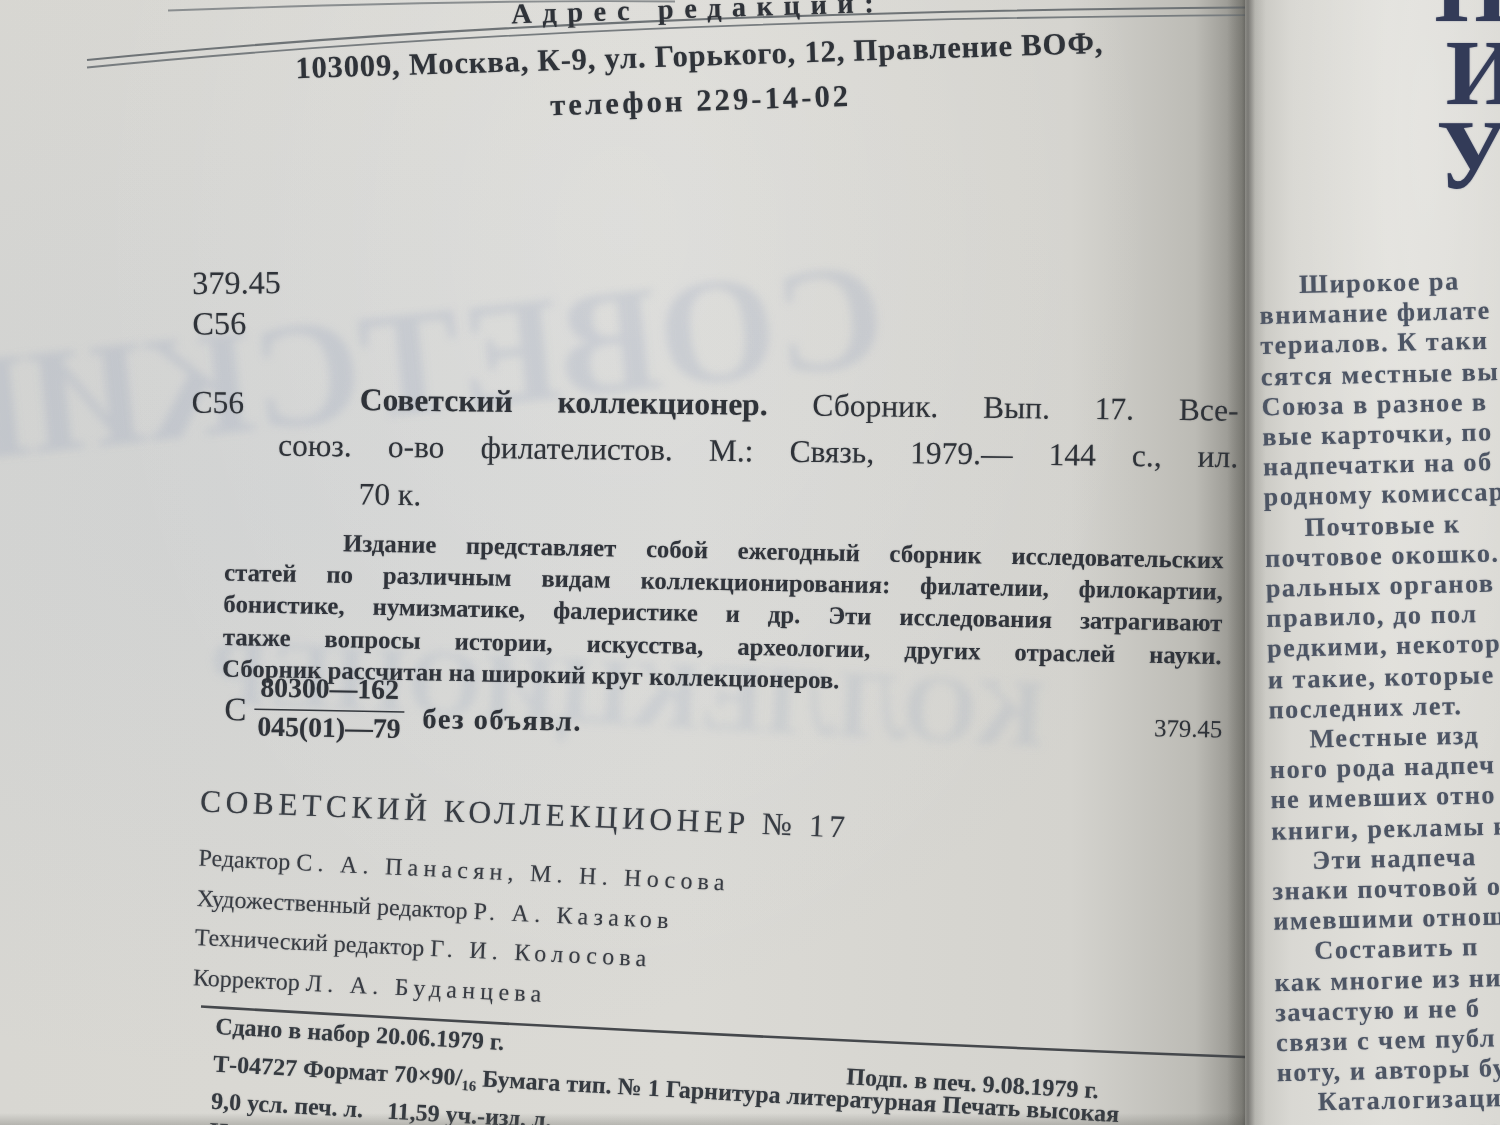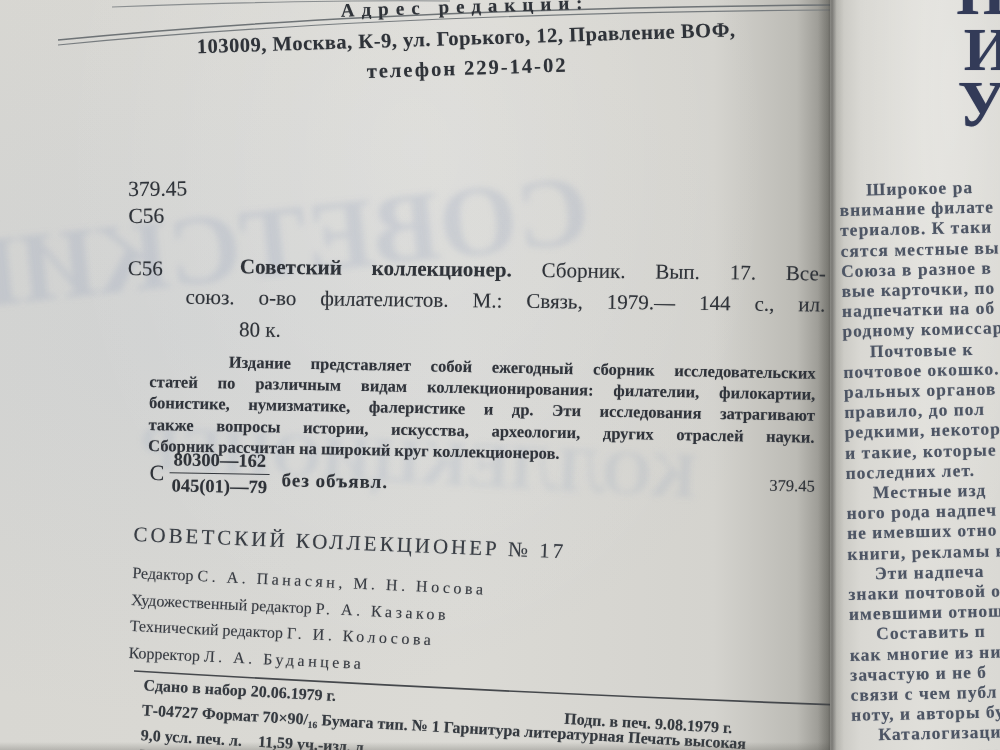--- a/index.html
+++ b/index.html
@@ -126,21 +126,21 @@
 
     <div class="blk classmark soft">
       <div>379.45</div>
       <div>С56</div>
     </div>
 
     <div class="blk biblio soft">
       <span class="lbl">С56</span>
       <div class="b1"><b>Советский коллекционер.</b><span> Сборник. Вып. 17. Все-</span></div>
       <div class="b2">союз. о-во филателистов. М.: Связь, 1979.— 144 с., ил.</div>
-      <div class="b3">80 к.</div>
+      <div class="b3">70 к.</div>
     </div>
 
     <div class="blk annot soft">
       <div class="jl">&nbsp;&nbsp;&nbsp;&nbsp;Издание представляет собой ежегодный сборник исследовательских</div>
       <div class="jl">статей по различным видам коллекционирования: филателии, филокартии,</div>
       <div class="jl">бонистике, нумизматике, фалеристике и др. Эти исследования затрагивают</div>
       <div class="jl">также вопросы истории, искусства, археологии, других отраслей науки.</div>
       <div class="ll">Сборник рассчитан на широкий круг коллекционеров.</div>
     </div>
 

